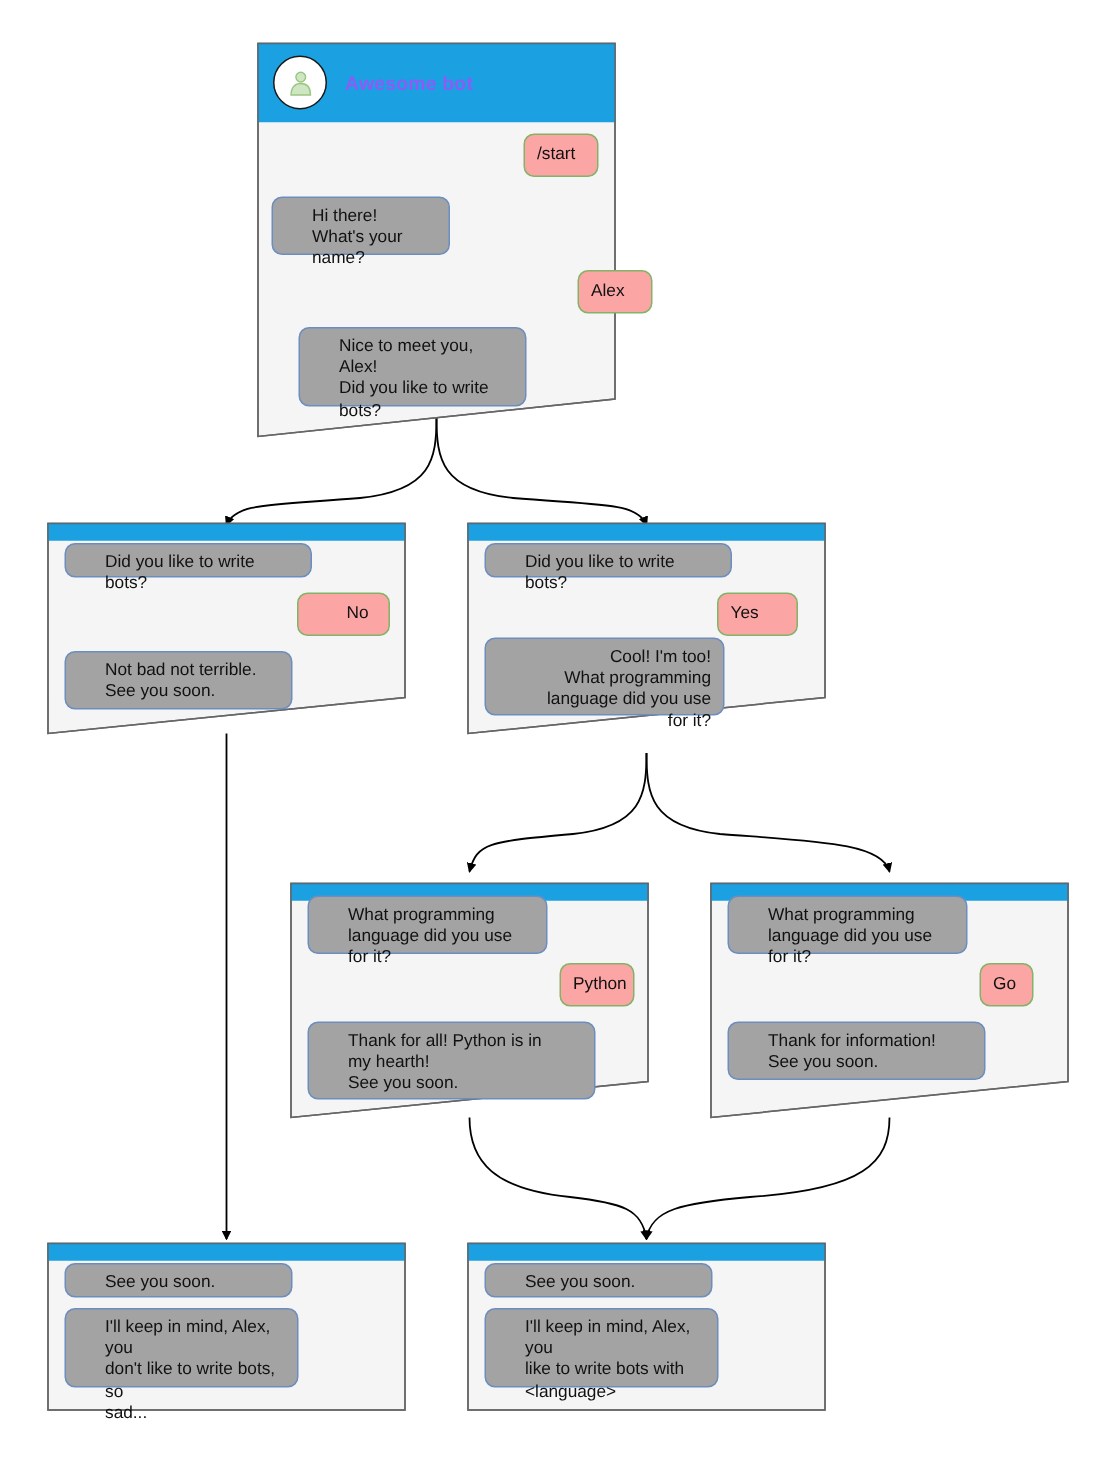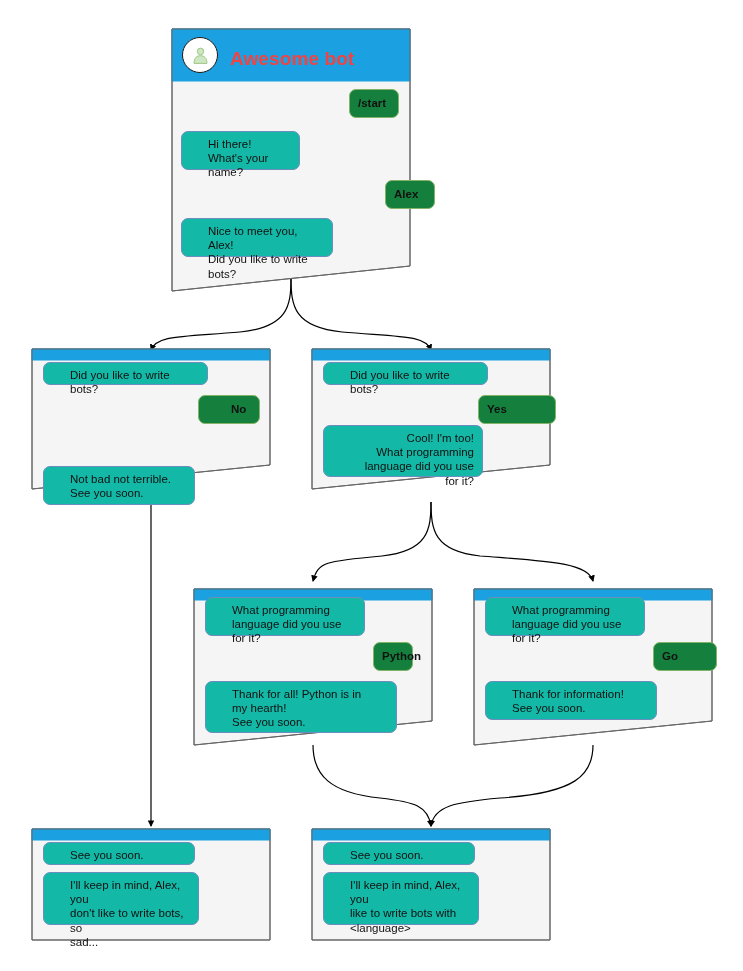--- a/index.html
+++ b/index.html
@@ -43,22 +43,22 @@
   }
   .card-content {
     position: absolute;
     left: 0;
     top: 0;
     width: 100%;
     height: 100%;
   }
   .card-title {
     position: absolute;
-    color: #ef4444;
-    font-size: 19px;
+    color: #8b5cf6;
+    font-size: 13px;
     font-weight: bold;
     letter-spacing: 0.1px;
     white-space: nowrap;
   }
   .avatar {
     position: absolute;
     border-radius: 50%;
     background: #ffffff;
     border: 1.6px solid #1a1a1a;
     box-sizing: border-box;
@@ -71,30 +71,29 @@
     position: absolute;
     box-sizing: border-box;
     border-radius: 7px;
     font-size: 11.5px;
     line-height: 14.2px;
     color: #111111;
     padding: 5px 8px 5px 8px;
     white-space: pre-line;
   }
   .bubble.bot {
-    background: #14b8a6;
+    background: #a3a3a3;
     border: 1px solid #6c8ebf;
     padding-left: 26px;
   }
   .bubble.user {
-    background: #15803d;
+    background: #fca5a5;
     border: 1px solid #82b366;
     display: flex;
     align-items: center;
-    font-weight: bold;
   }
 </style>
 </head>
 <body>
 
 <div id="canvas">
 
   <svg class="edge-layer" viewBox="0 0 743 971" width="743" height="971" xmlns="http://www.w3.org/2000/svg">
     <defs>
       <marker id="arrow" viewBox="0 0 10 10" refX="8.5" refY="5" markerWidth="5.5" markerHeight="5.5" orient="auto-start-reverse">
@@ -132,80 +131,80 @@
       </div>
       <div class="card-title" style="left:59px; top:20px;">Awesome bot</div>
 
       <div class="bubble user" style="left:178px; top:61px; width:50px; height:29px; justify-content:flex-start;">/start</div>
 
       <div class="bubble bot" style="left:10px; top:103px; width:119px; height:39px;">Hi there!
 What's your name?</div>
 
       <div class="bubble user" style="left:178px; top:152px; width:50px; height:29px; justify-content:flex-start;margin-left:36px;">Alex</div>
 
-      <div class="bubble bot" style="left:10px; top:190px; width:152px; height:39px;">Nice to meet you, Alex!
+      <div class="bubble bot" style="left:28px; top:190px; width:152px; height:53px;">Nice to meet you, Alex!
 Did you like to write bots?</div>
     </div>
   </div>
 
   <div class="node" style="left:31px; top:348px; width:240px; height:142px;">
     <svg class="card-shape" viewBox="0 0 240 142" width="240" height="142" xmlns="http://www.w3.org/2000/svg">
       <path d="M 1 1 L 239 1 L 239 117 L 1 141 Z" fill="#f5f5f5" stroke="#666666" stroke-width="1"></path>
       <path d="M 1 1 L 239 1 L 239 12 L 1 12 Z" fill="#1ba1e2" stroke="#1ba1e2" stroke-width="1"></path>
       <path d="M 1 1 L 239 1 L 239 117 L 1 141 Z" fill="none" stroke="#666666" stroke-width="1"></path>
     </svg>
     <div class="card-content">
       <div class="bubble bot" style="left:12px; top:14px; width:165px; height:23px;">Did you like to write bots?</div>
       <div class="bubble user" style="left:167px; top:47px; width:62px; height:29px; justify-content:flex-start;padding-left:32px;">No</div>
-      <div class="bubble bot" style="left:12px; top:86px; width:152px; height:39px;margin-top:32px;">Not bad not terrible.
+      <div class="bubble bot" style="left:12px; top:86px; width:152px; height:39px;">Not bad not terrible.
 See you soon.</div>
     </div>
   </div>
 
   <div class="node" style="left:311px; top:348px; width:240px; height:142px;">
     <svg class="card-shape" viewBox="0 0 240 142" width="240" height="142" xmlns="http://www.w3.org/2000/svg">
       <path d="M 1 1 L 239 1 L 239 117 L 1 141 Z" fill="#f5f5f5" stroke="#666666" stroke-width="1"></path>
       <path d="M 1 1 L 239 1 L 239 12 L 1 12 Z" fill="#1ba1e2" stroke="#1ba1e2" stroke-width="1"></path>
       <path d="M 1 1 L 239 1 L 239 117 L 1 141 Z" fill="none" stroke="#666666" stroke-width="1"></path>
     </svg>
     <div class="card-content">
       <div class="bubble bot" style="left:12px; top:14px; width:165px; height:23px;">Did you like to write bots?</div>
-      <div class="bubble user" style="left:167px; top:47px; width:78px; height:29px; justify-content:flex-start;">Yes</div>
+      <div class="bubble user" style="left:167px; top:47px; width:54px; height:29px; justify-content:flex-start;">Yes</div>
       <div class="bubble bot" style="left:12px; top:77px; width:160px; height:52px;text-align:right;">Cool! I'm too!
 What programming
 language did you use for it?</div>
     </div>
   </div>
 
   <div class="node" style="left:193px; top:588px; width:240px; height:158px;">
     <svg class="card-shape" viewBox="0 0 240 158" width="240" height="158" xmlns="http://www.w3.org/2000/svg">
       <path d="M 1 1 L 239 1 L 239 133 L 1 157 Z" fill="#f5f5f5" stroke="#666666" stroke-width="1"></path>
       <path d="M 1 1 L 239 1 L 239 12 L 1 12 Z" fill="#1ba1e2" stroke="#1ba1e2" stroke-width="1"></path>
       <path d="M 1 1 L 239 1 L 239 133 L 1 157 Z" fill="none" stroke="#666666" stroke-width="1"></path>
     </svg>
     <div class="card-content">
       <div class="bubble bot" style="left:12px; top:9px; width:160px; height:39px;">What programming
 language did you use for it?</div>
-      <div class="bubble user" style="left:180px; top:54px; width:40px; height:29px; justify-content:flex-start;">Python</div>
+      <div class="bubble user" style="left:180px; top:54px; width:50px; height:29px; justify-content:flex-start;">Python</div>
       <div class="bubble bot" style="left:12px; top:93px; width:192px; height:52px;">Thank for all! Python is in
 my hearth!
 See you soon.</div>
     </div>
   </div>
 
   <div class="node" style="left:473px; top:588px; width:240px; height:158px;">
     <svg class="card-shape" viewBox="0 0 240 158" width="240" height="158" xmlns="http://www.w3.org/2000/svg">
       <path d="M 1 1 L 239 1 L 239 133 L 1 157 Z" fill="#f5f5f5" stroke="#666666" stroke-width="1"></path>
       <path d="M 1 1 L 239 1 L 239 12 L 1 12 Z" fill="#1ba1e2" stroke="#1ba1e2" stroke-width="1"></path>
       <path d="M 1 1 L 239 1 L 239 133 L 1 157 Z" fill="none" stroke="#666666" stroke-width="1"></path>
     </svg>
     <div class="card-content">
       <div class="bubble bot" style="left:12px; top:9px; width:160px; height:39px;">What programming
 language did you use for it?</div>
-      <div class="bubble user" style="left:180px; top:54px; width:64px; height:29px; justify-content:flex-start;">Go</div>
+      <div class="bubble user" style="left:180px; top:54px; width:36px; height:29px; justify-content:flex-start;">Go</div>
       <div class="bubble bot" style="left:12px; top:93px; width:172px; height:39px;">Thank for information!
 See you soon.</div>
     </div>
   </div>
 
   <div class="node" style="left:31px; top:828px; width:240px; height:113px;">
     <svg class="card-shape" viewBox="0 0 240 113" width="240" height="113" xmlns="http://www.w3.org/2000/svg">
       <path d="M 1 1 L 239 1 L 239 112 L 1 112 Z" fill="#f5f5f5" stroke="#666666" stroke-width="1"></path>
       <path d="M 1 1 L 239 1 L 239 12 L 1 12 Z" fill="#1ba1e2" stroke="#1ba1e2" stroke-width="1"></path>
       <path d="M 1 1 L 239 1 L 239 112 L 1 112 Z" fill="none" stroke="#666666" stroke-width="1"></path>

